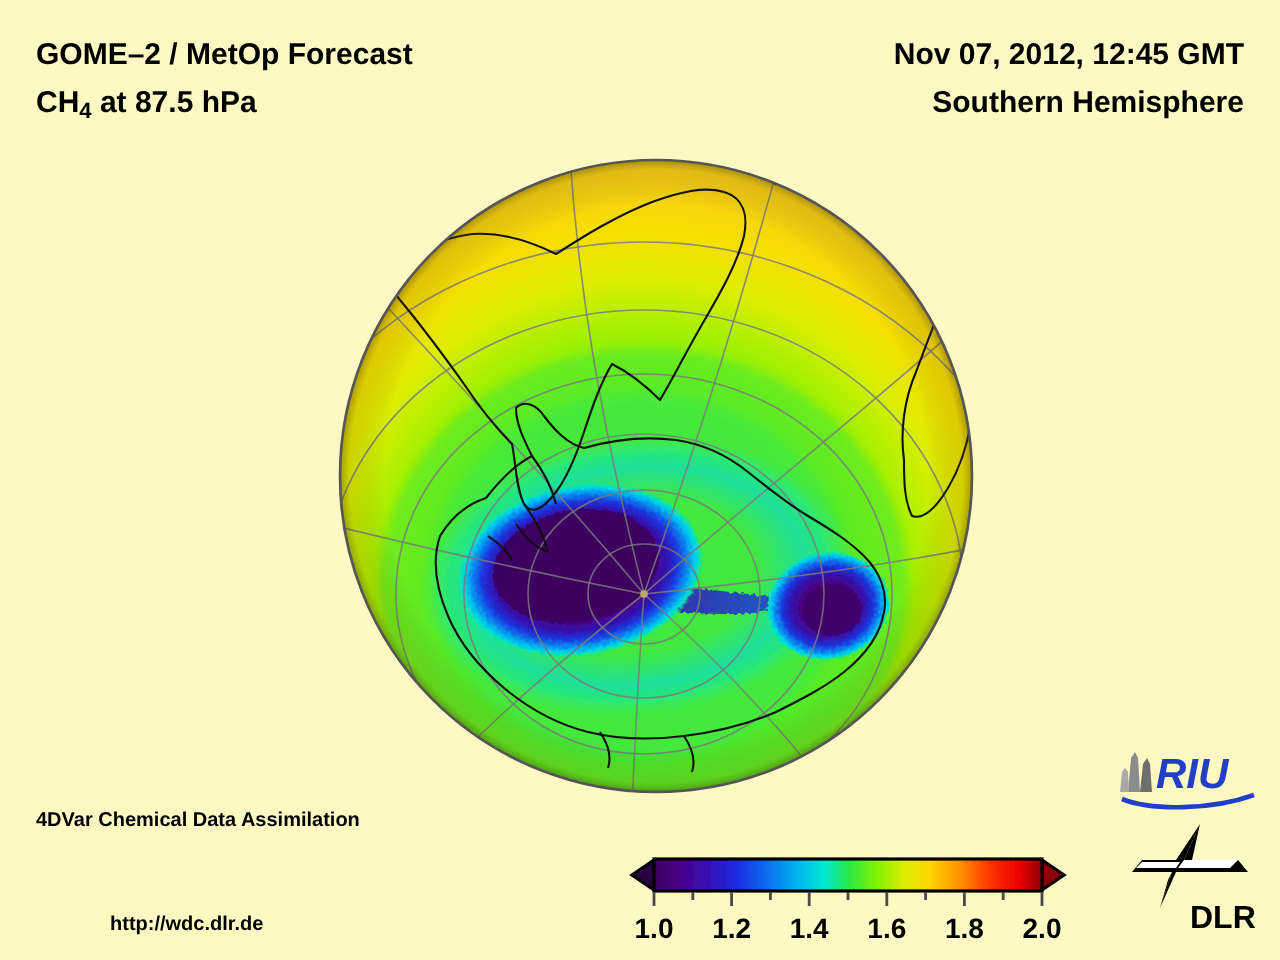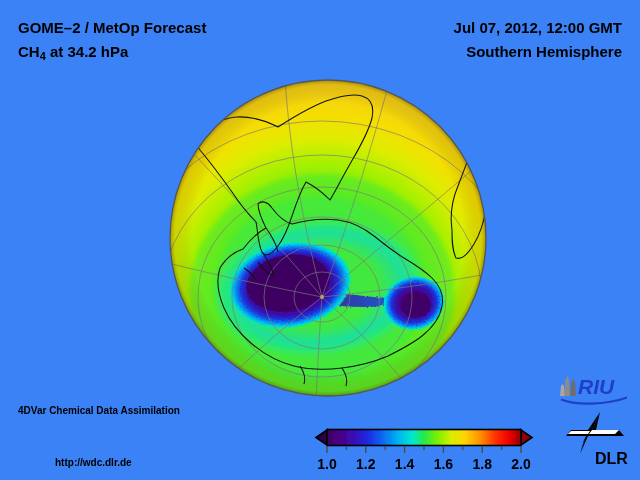--- a/index.html
+++ b/index.html
@@ -1,18 +1,18 @@
 <!DOCTYPE html>
 <html><head>
 <meta charset="utf-8">
 <style>
   html,body{margin:0;padding:0;background:#ffffff;}
   body{width:640px;height:480px;overflow:hidden;
        font-family:"Liberation Sans",sans-serif;color:#000;}
-  #page{position:relative;width:640px;height:480px;background:#3b82f6;}
+  #page{position:relative;width:640px;height:480px;background:#fef9c3;}
 
   .hdr{position:absolute;font-weight:bold;font-size:15px;white-space:nowrap;}
   #title-line1{left:18px;top:19px;}
   #title-line2{left:18px;top:43px;}
   #date-line{right:18px;top:19px;text-align:right;}
   #hemi-line{right:18px;top:43px;text-align:right;}
   .sub{font-size:11px;vertical-align:-3px;}
 
   #globe-wrap{position:absolute;left:0;top:0;width:640px;height:480px;}
 
@@ -30,23 +30,23 @@
   #riu-logo{position:absolute;left:558px;top:372px;}
   #dlr-logo{position:absolute;left:562px;top:410px;}
 </style>
 </head>
 <body>
 
 <div id="page">
 
   <div class="hdr" id="title-line1">GOME–2 / MetOp Forecast</div>
 
-  <div class="hdr" id="title-line2"><span>CH</span><span class="sub">4</span><span> at 34.2 hPa</span></div>
-
-  <div class="hdr" id="date-line">Jul 07, 2012, 12:00 GMT</div>
+  <div class="hdr" id="title-line2"><span>CH</span><span class="sub">4</span><span> at 87.5 hPa</span></div>
+
+  <div class="hdr" id="date-line">Nov 07, 2012, 12:45 GMT</div>
   <div class="hdr" id="hemi-line">Southern Hemisphere</div>
 
   <div id="globe-wrap">
   <svg width="640" height="480" viewBox="0 0 640 480">
     <defs>
       <clipPath id="globeClip">
             <circle cx="328" cy="238" r="158"></circle>
           </clipPath>
 
       <radialGradient id="latField" cx="322" cy="297" r="250" gradientUnits="userSpaceOnUse">

